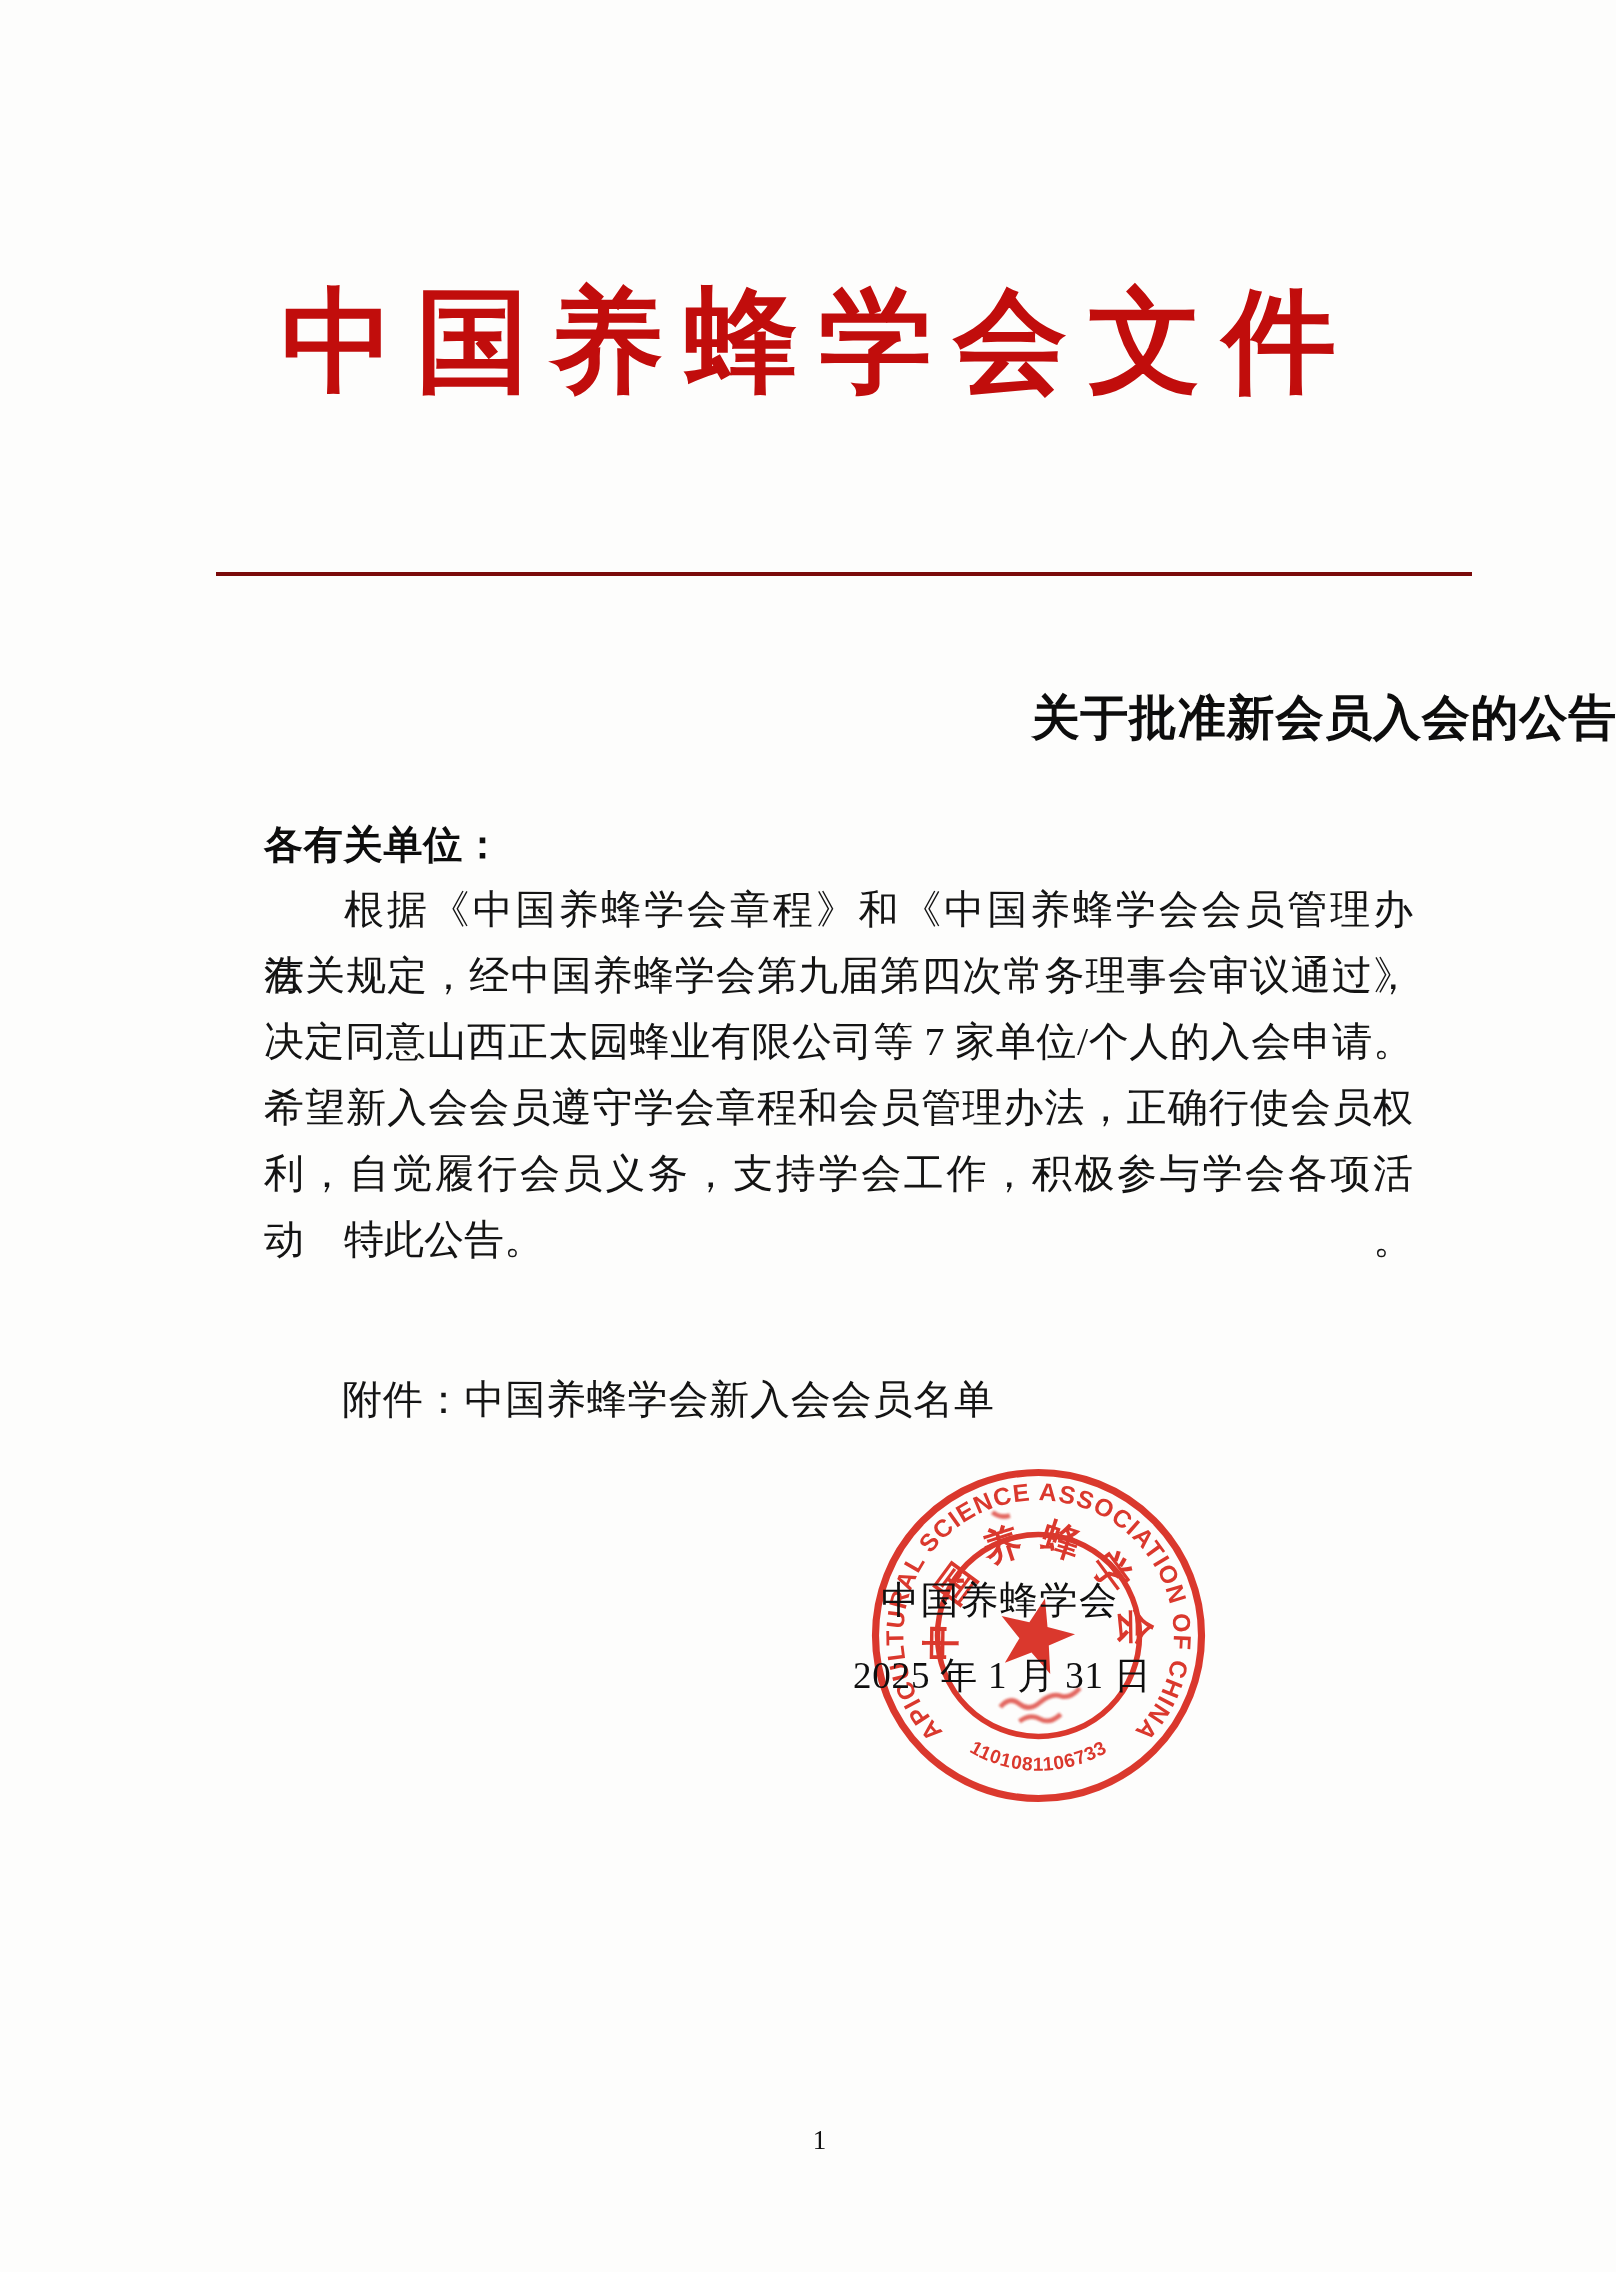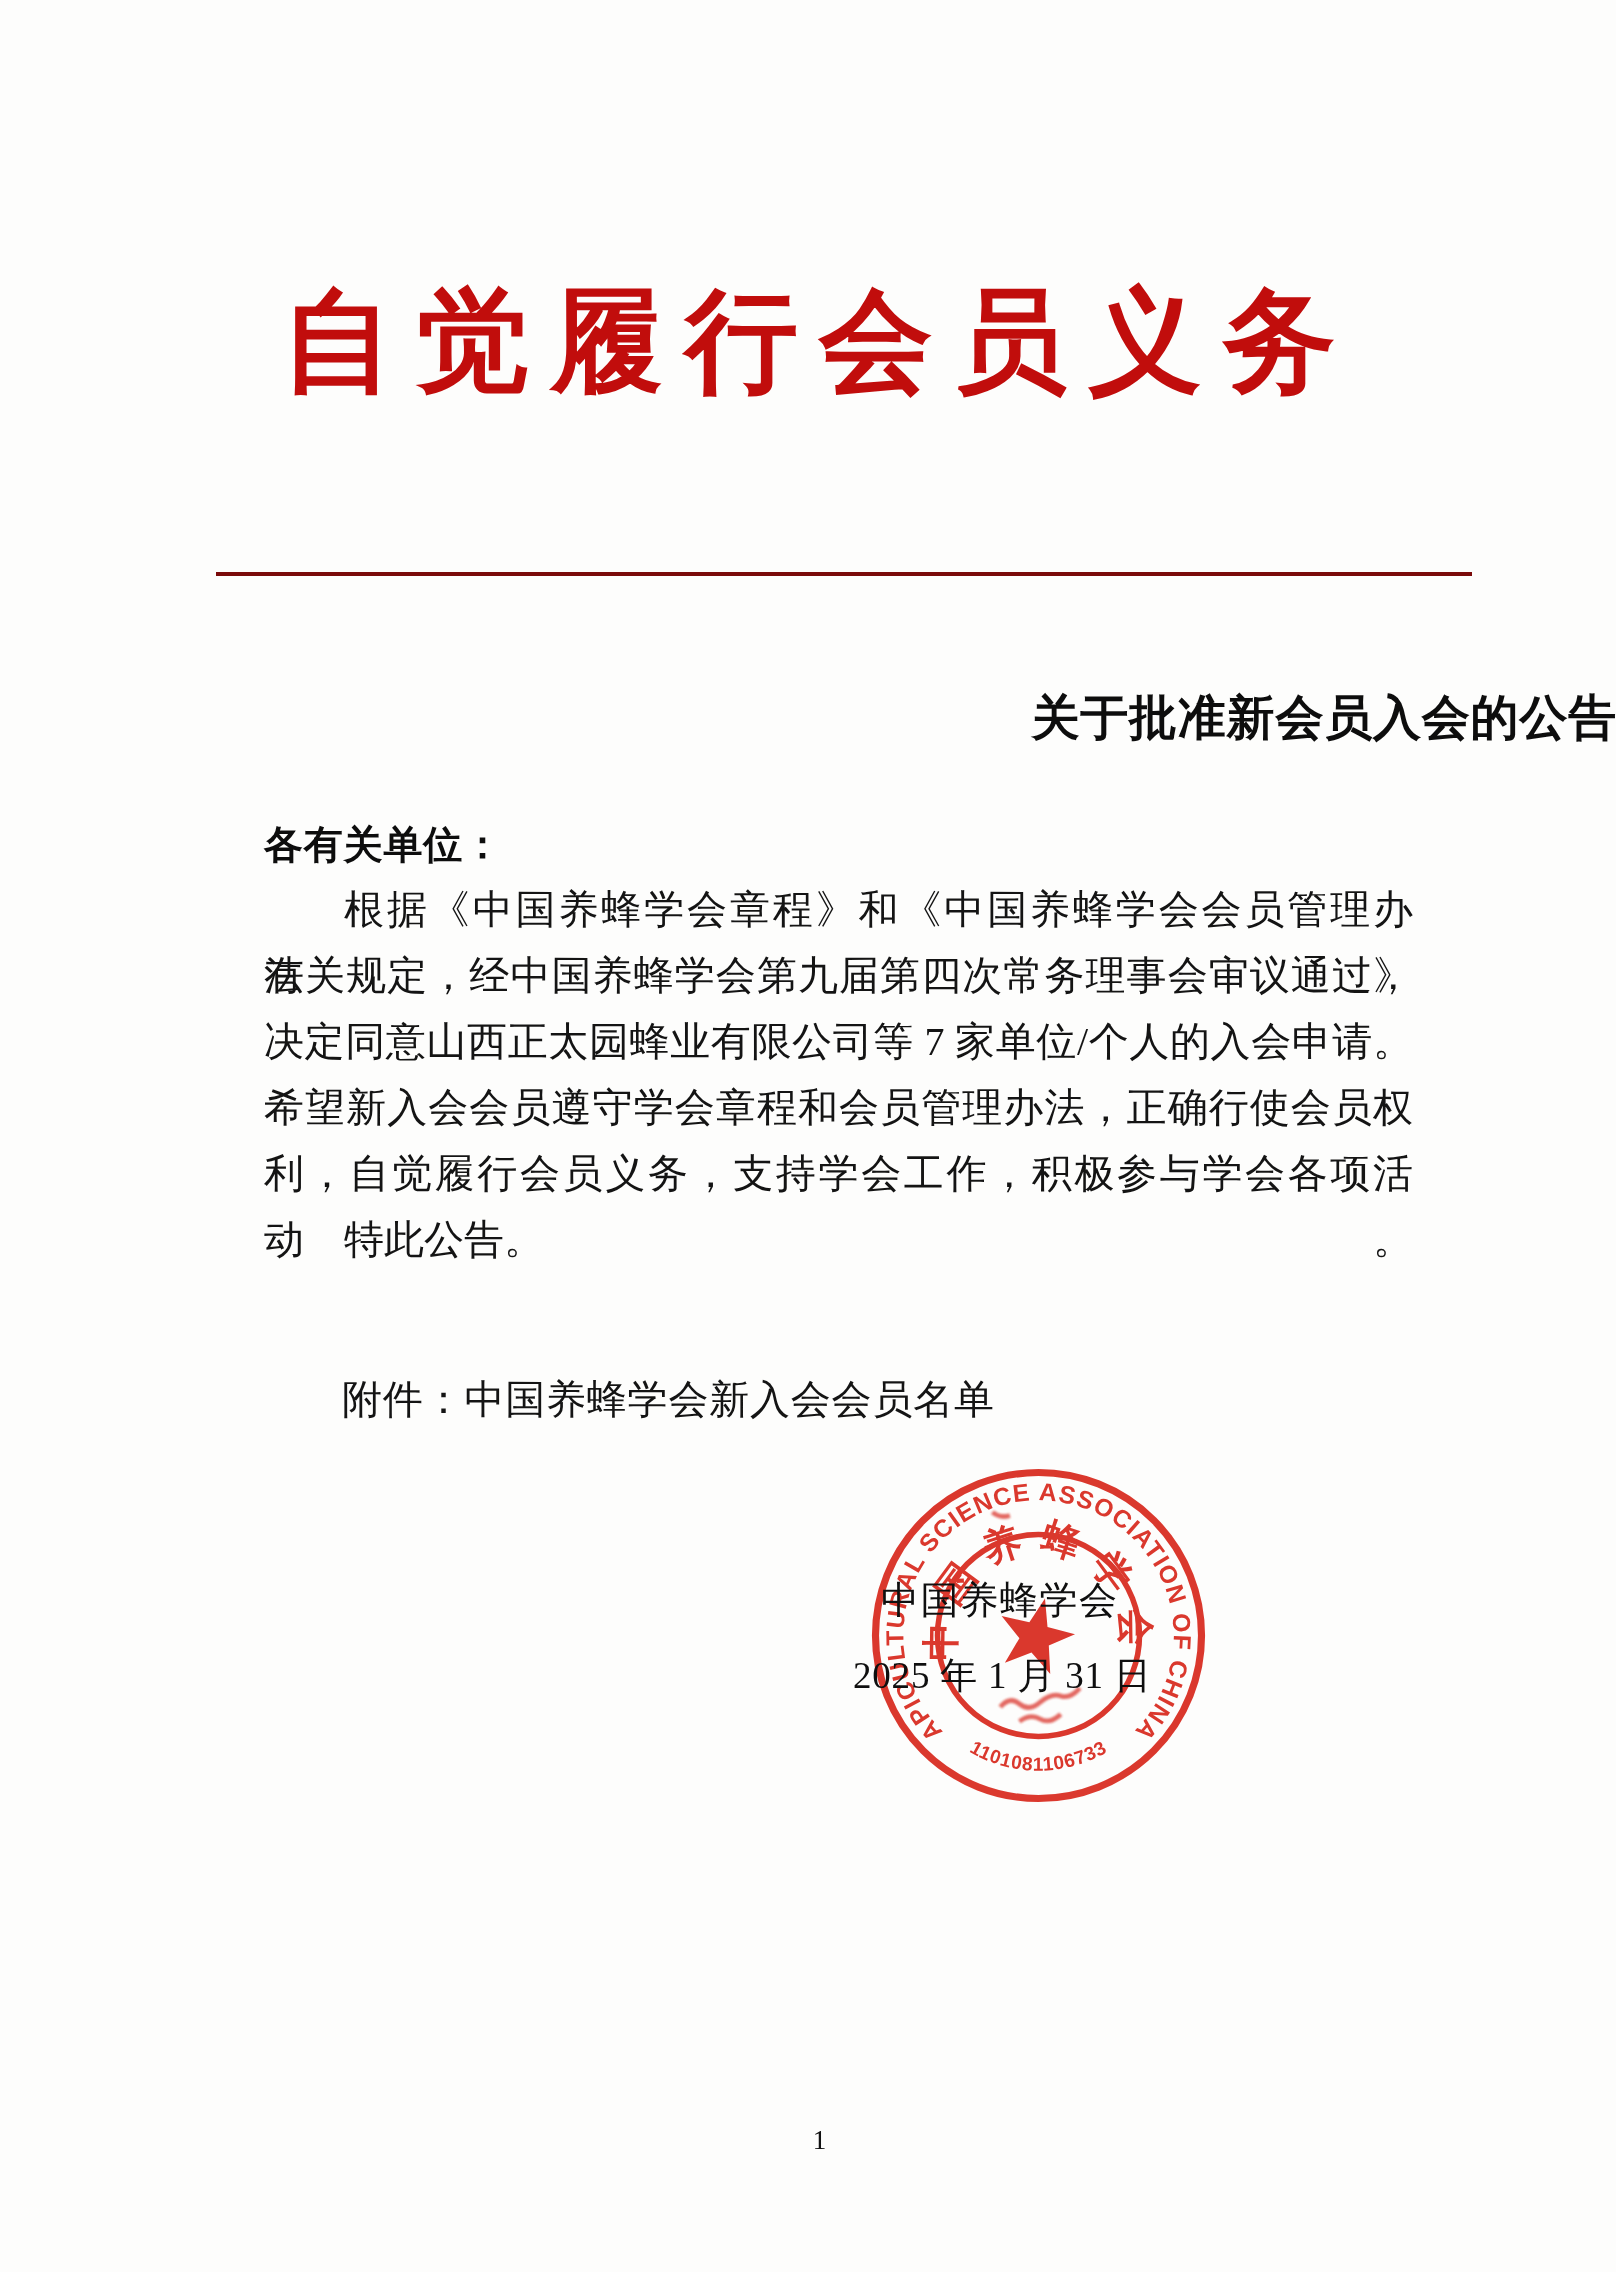--- a/index.html
+++ b/index.html
@@ -91,21 +91,21 @@
     font-family:"Liberation Sans","DejaVu Sans",sans-serif;
     font-size:24px;font-weight:bold;letter-spacing:1px;
     fill:#d8281c;
   }
 </style>
 </head>
 <body>
 
 <div class="page">
 
-  <div class="org-title">自觉履行会员义务</div>
+  <div class="org-title">中国养蜂学会文件</div>
 
 
   <div class="red-rule"></div>
 
   <div class="doc-heading">关于批准新会员入会的公告</div>
 
   <div class="salutation">各有关单位：</div>
 
   <div class="body-block">
     <div class="body-line fill indent">根据《中国养蜂学会章程》和《中国养蜂学会会员管理办法》</div>

